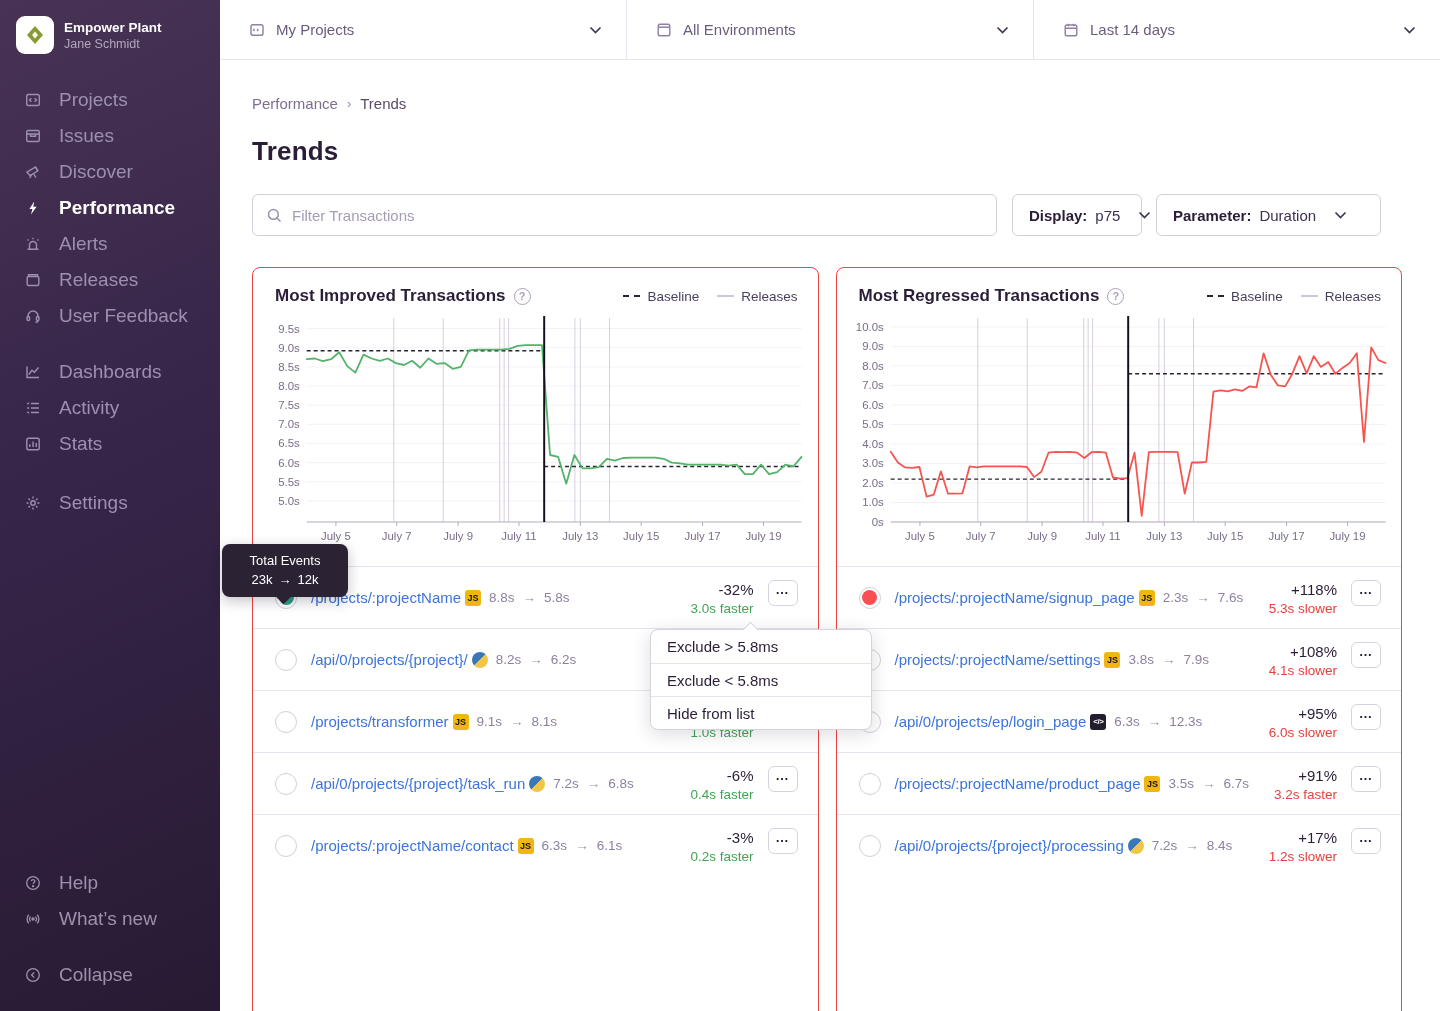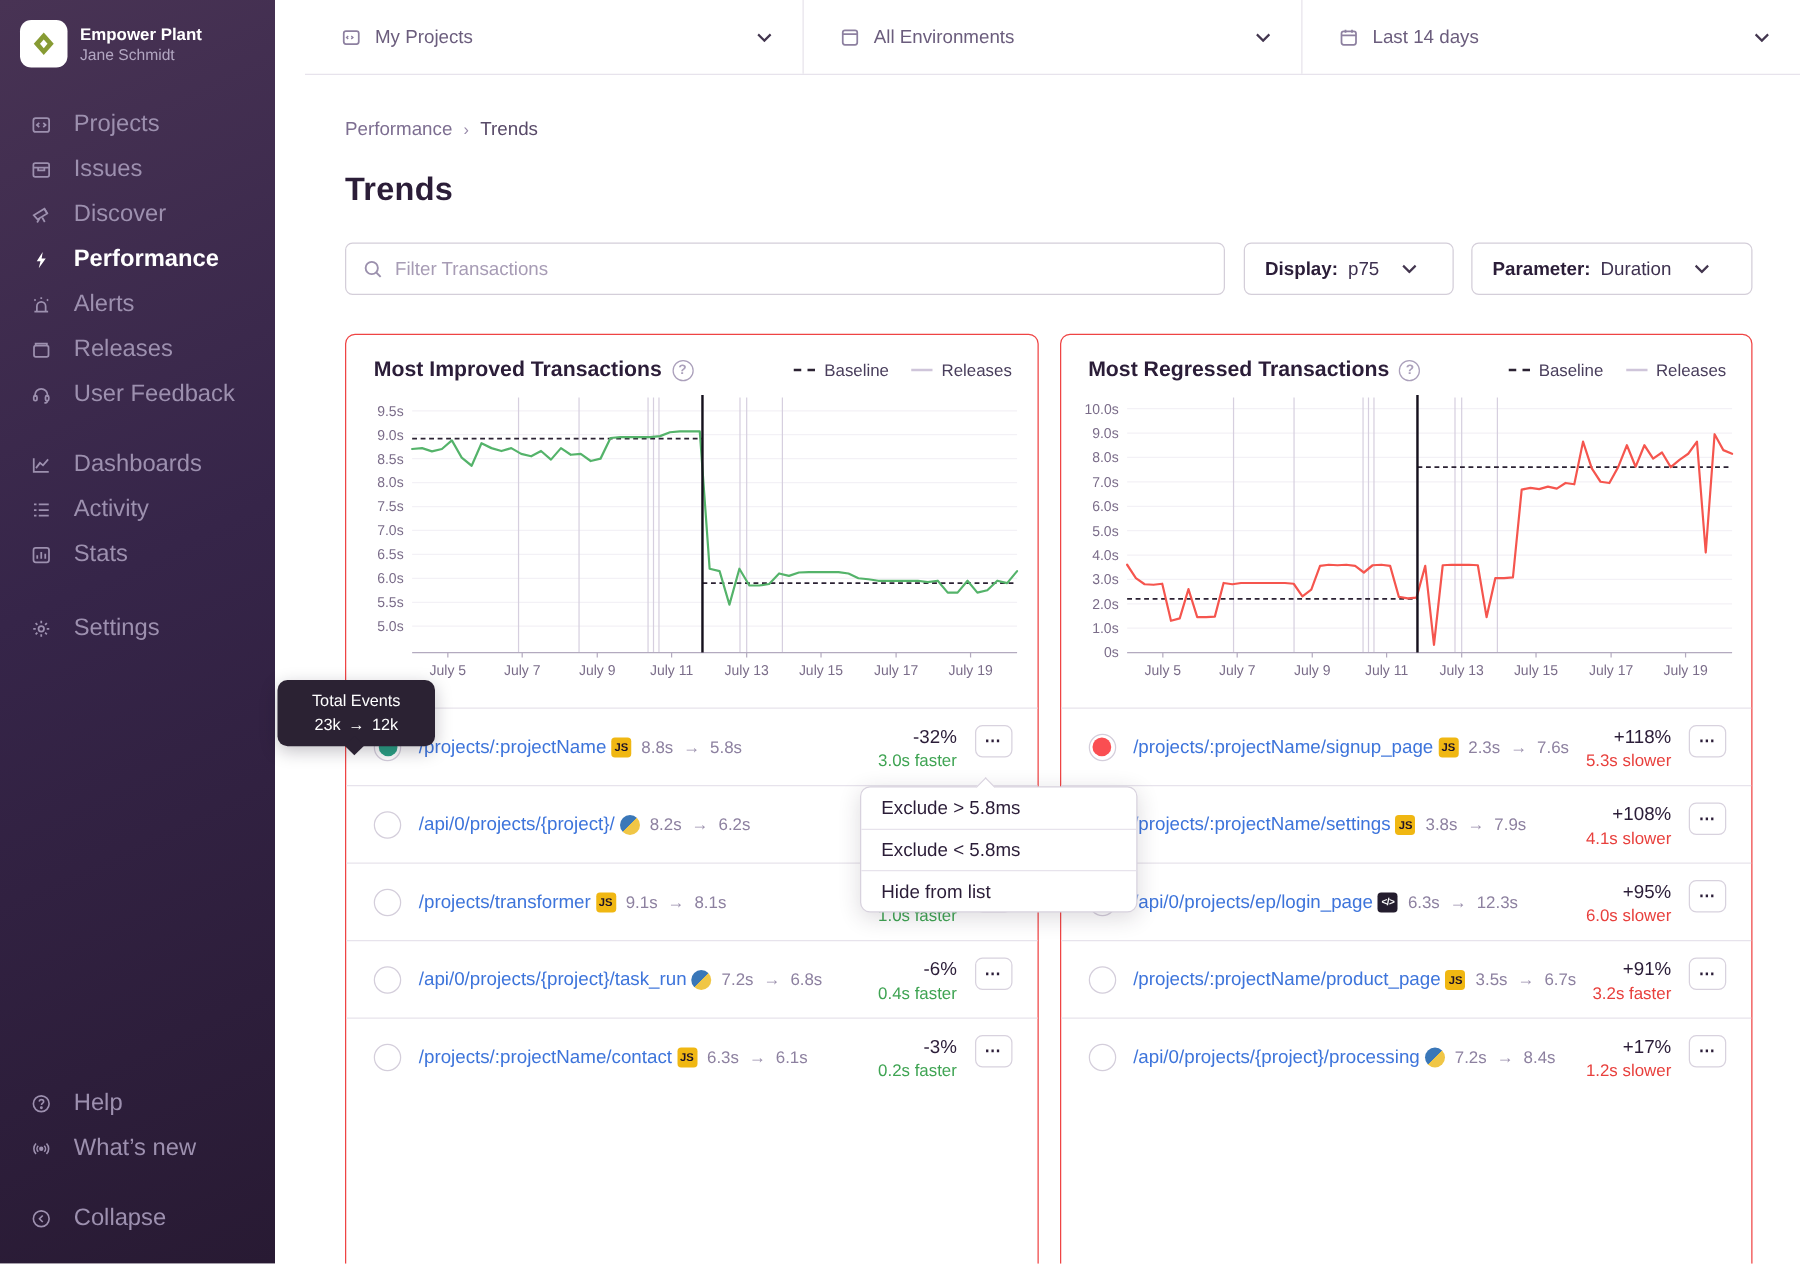--- a/index.html
+++ b/index.html
@@ -19,21 +19,21 @@
   .nav { margin-top:28px; }
   .nav-item { display:flex; align-items:center; gap:18px; padding:7px 16px 7px 25px;
     color:#9d90af; font-size:19px; cursor:pointer; }
   .nav-item svg { flex:0 0 16px; }
   .nav-item.active { color:#fff; font-weight:600; }
   .nav-gap { height:20px; }
   .nav-gap-lg { height:23px; }
   .sidebar-spacer { flex:1; }
 
   
-  .main { flex:1; display:flex; flex-direction:column;padding-left:24px; }
+  .main { flex:1; display:flex; flex-direction:column; }
   .topbar { height:60px; flex:0 0 60px; display:flex; border-bottom:1px solid #e7e3ec; background:#fff; }
   .tb-drop { flex:1; display:flex; align-items:center; padding:0 24px 0 29px; gap:11px;
     color:#6b5d7d; font-size:15px; cursor:pointer; }
   .tb-drop + .tb-drop { border-left:1px solid #e7e3ec; }
   .tb-drop .lbl { flex:1; }
   .tb-icon { color:#8d80a0; display:flex; }
   .chev { display:flex; color:#43364f; }
 
   
   .content { padding:0 38px 0 32px; position:relative; }
@@ -46,21 +46,21 @@
   .search-box { flex:1; max-width:745px; height:42px; border:1px solid #d4ced9; border-radius:6px;
     display:flex; align-items:center; padding:0 14px; gap:10px; background:#fff; }
   .search-box input { border:none; outline:none; flex:1; font-size:15px; color:#2b1d38;
     font-family:"Liberation Sans",sans-serif; }
   .search-box input::placeholder { color:#a79cb5; }
   .sel-btn { height:42px; border:1px solid #d4ced9; border-radius:6px; background:#fff;
     display:flex; align-items:center; padding:0 16px; gap:8px; font-size:15px; cursor:pointer; }
   .sel-btn .sel-label { font-weight:700; color:#2b1d38; }
   .sel-btn .sel-value { color:#3e3150; }
   .sel-btn .chev { margin-left:10px; }
-  .sel-display { width:168px; margin-left:1px; }
+  .sel-display { width:130px; margin-left:1px; }
   .sel-param  { width:225px; }
 
   
   .panels { margin-top:31px; display:flex; gap:17px; }
   .panel-col { flex:1; display:flex; flex-direction:column; }
   .panel { border:1px solid #ef4444; border-radius:8px; height:810px; background:#fff; position:relative; }
   .panel-head { display:flex; align-items:center; padding:18px 20px 0 22px; }
   .panel-title { font-size:17px; font-weight:600; color:#2b1d38; }
   .help-circle { width:17px; height:17px; border:1.5px solid #aba0bb; border-radius:50%;
     color:#aba0bb; font-size:11px; font-weight:700; display:inline-flex; align-items:center;
@@ -107,21 +107,21 @@
 
   
   .tooltip { position:absolute; left:222px; top:544px; width:126px; z-index:30;
     background:#2b2233; color:#fff; border-radius:8px; padding:9px 10px 10px; text-align:center;
     box-shadow:0 4px 14px rgba(20,12,30,.25); }
   .tooltip-title { font-size:13px; margin-bottom:4px; }
   .tooltip-value { font-size:13px; display:flex; align-items:center; justify-content:center; gap:6px; }
   .tooltip-caret { position:absolute; left:56px; bottom:-5px; width:11px; height:11px;
     background:#2b2233; transform:rotate(45deg); }
 
-  .ctx-menu { position:absolute; left:688px; top:629px; width:222px; z-index:40;
+  .ctx-menu { position:absolute; left:650px; top:629px; width:222px; z-index:40;
     background:#fff; border:1px solid #d8d2de; border-radius:8px;
     box-shadow:0 4px 18px rgba(43,34,51,.16); }
   .ctx-caret { position:absolute; left:94px; top:-6px; width:11px; height:11px; background:#fff;
     border-left:1px solid #d8d2de; border-top:1px solid #d8d2de; transform:rotate(45deg); }
   .ctx-item { height:33px; display:flex; align-items:center; padding:0 16px; font-size:15px;
     color:#2b1d38; cursor:pointer; }
   .ctx-item + .ctx-item { border-top:1px solid #e7e3ec; }
 </style>
 </head>
 <body>

